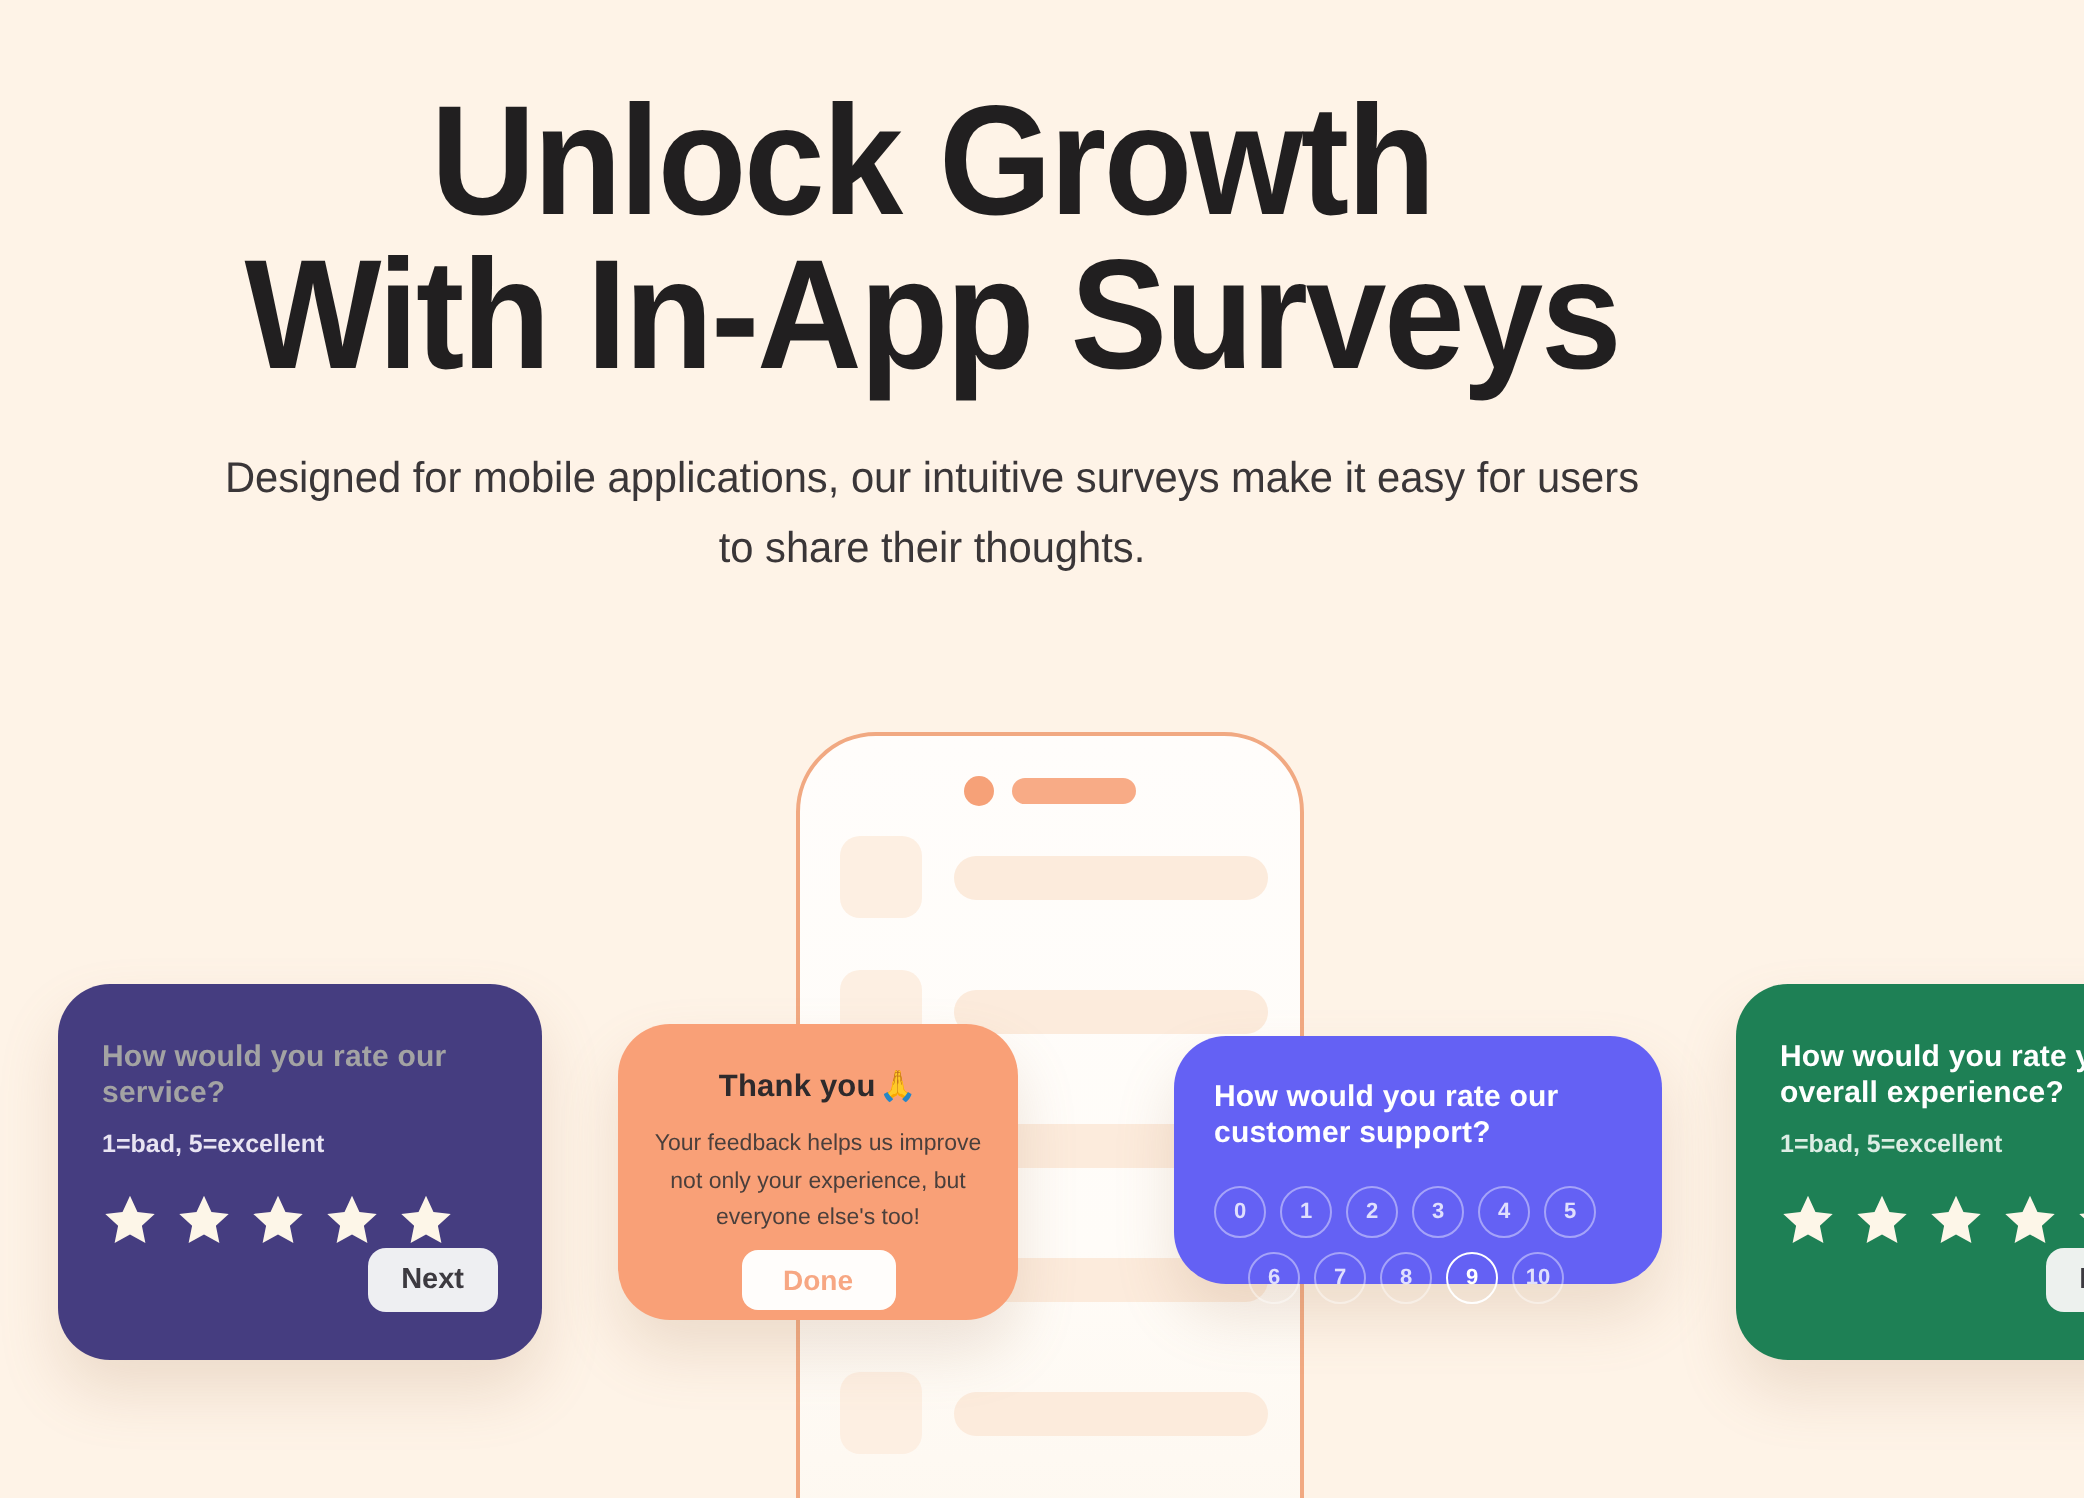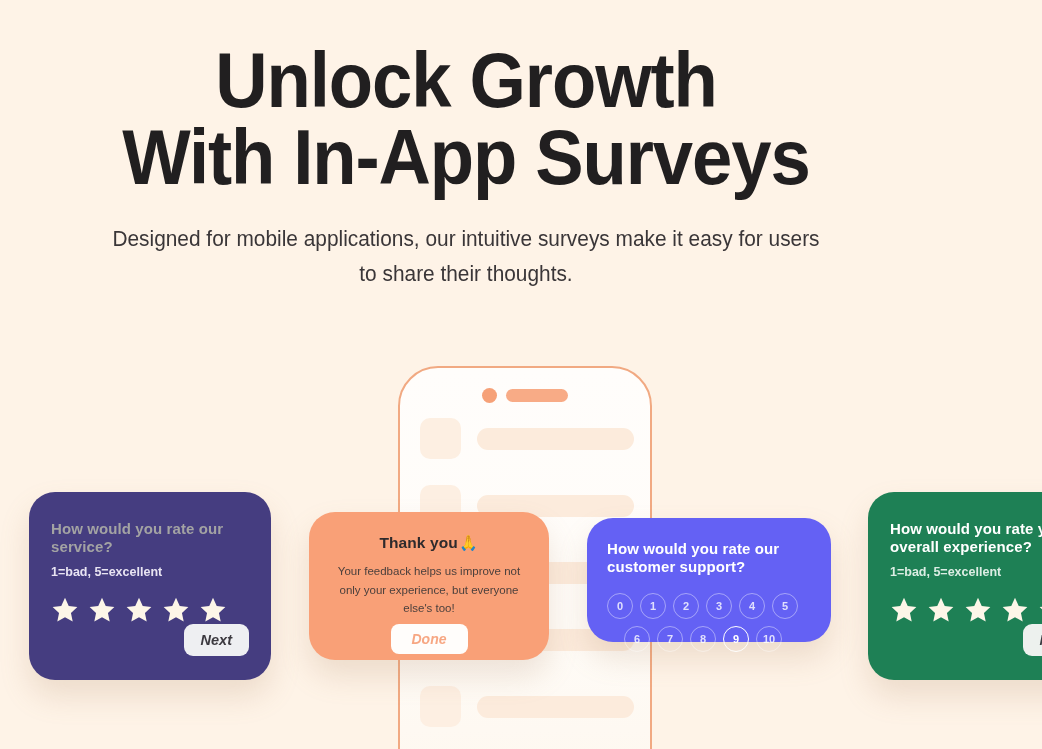--- a/index.html
+++ b/index.html
@@ -147,21 +147,20 @@
     height: 28px;
     display: block;
   }
   .card-btn {
     display: inline-block;
     border-radius: 9px;
     font-weight: 700;
     text-align: center;
     cursor: pointer;
     user-select: none;
-    font-style: italic;
   }
 
   
   .card-purple {
     left: 29px;
     top: 492px;
     width: 242px;
     height: 188px;
     background: #453D80;
     padding: 28px 22px 0 22px;
@@ -177,21 +176,21 @@
     background: #EEEFF2;
     color: #3C3A40;
     font-size: 14.5px;
     padding: 8px 17px;
   }
 
   
   .card-orange {
     left: 309px;
     top: 512px;
-    width: 240px;
+    width: 200px;
     height: 148px;
     background: #F9A077;
     padding: 22px 18px 0 18px;
     text-align: center;
   }
   .ty-title {
     margin: 0;
     font-size: 15.5px;
     font-weight: 700;
     color: #2E2A2C;

